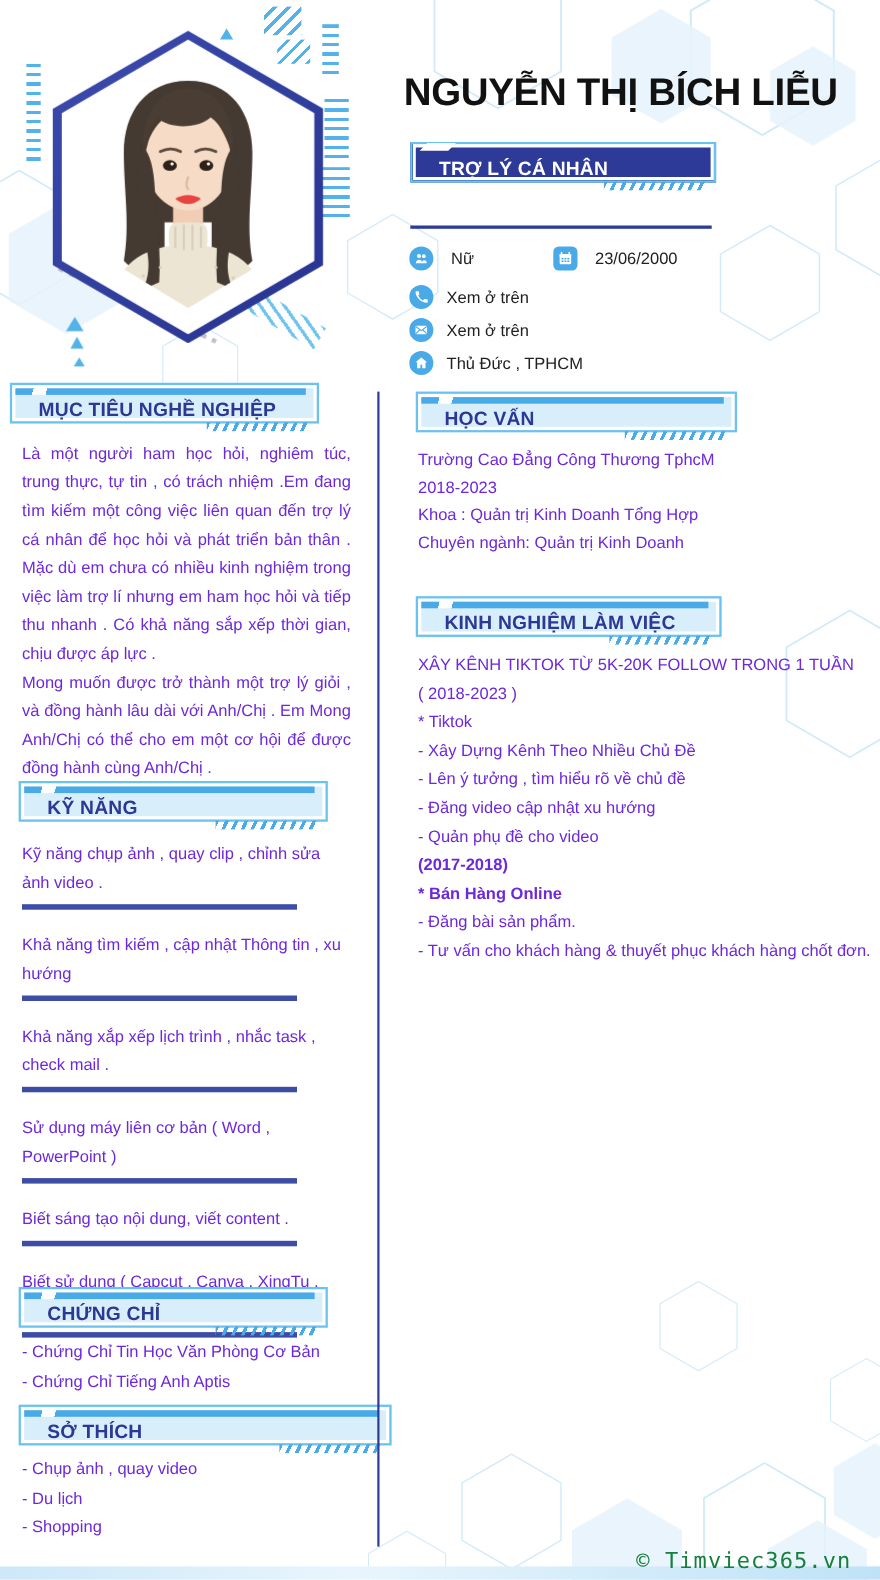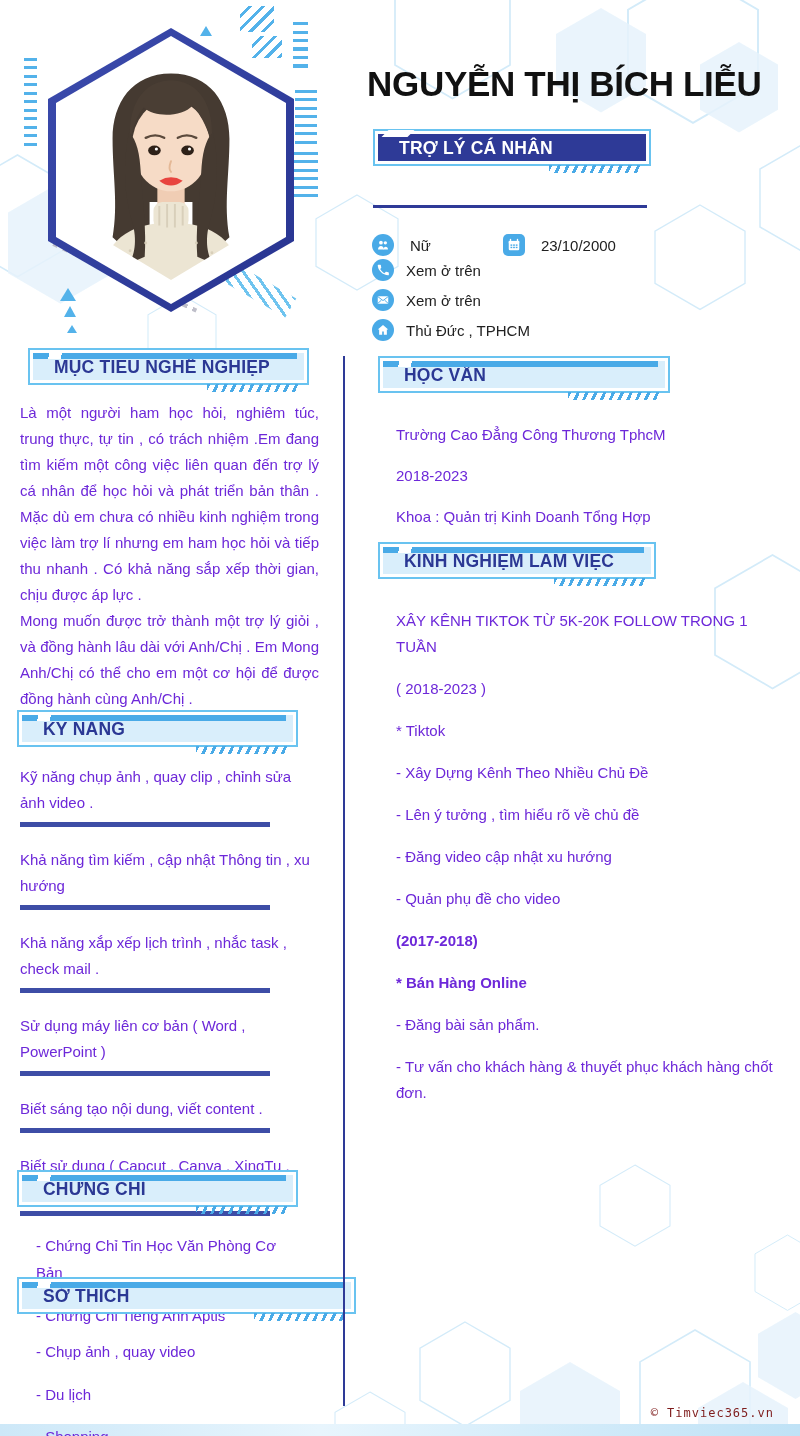--- a/index.html
+++ b/index.html
@@ -12,21 +12,21 @@
   .abs{position:absolute;}
   
   #bg-hex{position:absolute;left:0;top:0;pointer-events:none;}
   #bottom-band{position:absolute;left:0;bottom:0;width:800px;height:12px;
     background:linear-gradient(to right,#cde8f8,#e8f5fd 40%,#bfe2f6);}
   
   .banner{
     position:absolute;height:37px;box-sizing:border-box;
     background:#d9eefb;border:2px solid #69c3f0;
     box-shadow:inset 0 0 0 3px #ffffff;
-    display:flex;align-items:flex-start;padding:7px 0 0 24px;
+    display:flex;align-items:flex-end;padding:7px 0 0 24px;
     font-weight:bold;font-size:17.5px;letter-spacing:.2px;color:#2b3894;
   }
   .banner::before{
     content:"";position:absolute;top:3px;left:3px;right:10px;height:6px;
     background:linear-gradient(105deg,#49aae7 0 16px,#ffffff 16px 28px,#49aae7 28px 100%);
   }
   .banner::after{
     content:"";position:absolute;right:8px;bottom:-9px;width:92px;height:8px;
     background:repeating-linear-gradient(115deg,#49aae7 0 3px,transparent 3px 8px);
   }
@@ -53,28 +53,28 @@
   #name{left:367px;top:64px;width:428px;font-size:35px;font-weight:bold;color:#111;letter-spacing:-.3px;white-space:nowrap;}
   #line-under-banner{left:373px;top:205px;width:274px;height:3px;background:#2e3a97;}
   
   .info-row{position:absolute;left:372px;display:flex;align-items:center;gap:12px;height:22px;font-size:15px;}
   .ic{width:22px;height:22px;border-radius:50%;background:#49aae7;display:flex;align-items:center;justify-content:center;flex:0 0 22px;}
   .ic.square{border-radius:5px;}
   .ic svg{width:14px;height:14px;display:block;}
   
   .body-text{font-size:15px;line-height:26px;color:#6d28d9;}
   .just{text-align:justify;}
-  .lines p{margin:16px;}
+  .lines p{margin:0;}
   
   .skill{margin-bottom:20px;}
   .skill-bar{width:250px;height:5px;background:#3d4da6;margin-top:6px;}
   
   #divider{left:343px;top:356px;width:2px;height:1050px;background:#2e3a97;}
   
-  #watermark{right:26px;top:1406px;font-family:"DejaVu Sans Mono",monospace;font-size:12px;color:#7f1d1d;letter-spacing:1px;}
+  #watermark{right:26px;top:1406px;font-family:"DejaVu Sans Mono",monospace;font-size:20px;color:#15803d;letter-spacing:1px;}
   .bold{font-weight:bold;}
 </style>
 </head>
 <body>
 
 <svg id="bg-hex" width="800" height="1436">
   <g fill="none" stroke="#d3ebf9" stroke-width="1.5">
     <g transform="translate(395,-35) scale(1.15)">
         <polygon points="50,0 100,29 100,87 50,116 0,87 0,29"></polygon>
       </g>
@@ -189,21 +189,21 @@
 </div>
 
 <div id="name" class="abs">NGUYỄN THỊ BÍCH LIỄU</div>
 
 <div class="banner dark" style="left:373px;top:129px;width:278px;">
   <span>TRỢ LÝ CÁ NHÂN</span>
 </div>
 
 <div id="line-under-banner" class="abs"></div>
 
-<div class="info-row" style="top:234px;gap:16px;">
+<div class="info-row" style="top:224px;gap:16px;">
   <span class="ic">
     <svg viewBox="0 0 24 24" fill="#ffffff">
         <circle cx="8.5" cy="8" r="3.2"></circle>
         <circle cx="16" cy="8.3" r="2.9"></circle>
         <path d="M3.5 19.5c0-3.4 2.2-5.6 5-5.6s5 2.2 5 5.6z"></path>
         <path d="M12.6 19.5c.4-2.8 1.8-4.6 3.9-4.6 2.4 0 4 1.9 4 4.6z"></path>
       </svg>
   </span>
   <span>Nữ</span>
   <span class="ic square" style="margin-left:56px;">
@@ -214,21 +214,21 @@
         <g fill="#49aae7">
           <rect x="6" y="11" width="3" height="2.4"></rect>
           <rect x="10.5" y="11" width="3" height="2.4"></rect>
           <rect x="15" y="11" width="3" height="2.4"></rect>
           <rect x="6" y="15" width="3" height="2.4"></rect>
           <rect x="10.5" y="15" width="3" height="2.4"></rect>
           <rect x="15" y="15" width="3" height="2.4"></rect>
         </g>
       </svg>
   </span>
-  <span>23/10/2000</span>
+  <span>23/06/2000</span>
 </div>
 <div class="info-row" style="top:259px;">
   <span class="ic">
     <svg viewBox="0 0 24 24" fill="#ffffff">
         <path d="M7.6 10.6c1.5 2.9 3.9 5.3 6.8 6.8l2.1-2.1c.3-.3.7-.4 1-.2 1.1.4 2.3.6 3.5.6.6 0 1 .4 1 1v3.3c0 .6-.4 1-1 1C11.6 21 3 12.4 3 3.9c0-.6.4-1 1-1h3.4c.6 0 1 .4 1 1 0 1.2.2 2.4.6 3.5.1.3 0 .7-.2 1l-2.2 2.2z"></path>
       </svg>
   </span>
   <span>Xem ở trên</span>
 </div>
 <div class="info-row" style="top:289px;">
@@ -242,21 +242,21 @@
 </div>
 <div class="info-row" style="top:319px;">
   <span class="ic">
     <svg viewBox="0 0 24 24" fill="#ffffff">
         <path d="M12 3.5 3 11h2.4v9h5.2v-5.4h2.8V20h5.2v-9H21z"></path>
       </svg>
   </span>
   <span>Thủ Đức , TPHCM</span>
 </div>
 
-<div class="banner" style="left:28px;top:348px;width:281px;">
+<div class="banner" style="left:9px;top:348px;width:281px;">
   <span>MỤC TIÊU NGHỀ NGHIỆP</span>
 </div>
 <div class="abs body-text just" style="left:20px;top:400px;width:299px;">
   <p style="margin:0;">Là một người ham học hỏi, nghiêm túc, trung thực, tự tin , có trách nhiệm .Em đang tìm kiếm một công việc liên quan đến trợ lý cá nhân để học hỏi và phát triển bản thân . Mặc dù em chưa có nhiều kinh nghiệm trong việc làm trợ lí nhưng em ham học hỏi và tiếp thu nhanh . Có khả năng sắp xếp thời gian, chịu được áp lực .</p>
   <p style="margin:0;">Mong muốn được trở thành một trợ lý giỏi , và đồng hành lâu dài với Anh/Chị . Em Mong Anh/Chị có thể cho em một cơ hội để được đồng hành cùng Anh/Chị .</p>
 </div>
 
 <div class="banner" style="left:17px;top:710px;width:281px;">
   <span>KỸ NĂNG</span>
 </div>
@@ -304,20 +304,21 @@
   <p>- Shopping</p>
 </div>
 
 <div class="banner" style="left:378px;top:356px;width:292px;">
   <span>HỌC VẤN</span>
 </div>
 <div class="abs body-text lines" style="left:380px;top:406px;width:412px;line-height:25px;">
   <p>Trường Cao Đẳng Công Thương TphcM</p>
   <p>2018-2023</p>
   <p>Khoa : Quản trị Kinh Doanh Tổng Hợp</p>
+  <p>Chuyên ngành: Quản trị Kinh Doanh</p>
 </div>
 
 <div class="banner" style="left:378px;top:542px;width:278px;">
   <span>KINH NGHIỆM LÀM VIỆC</span>
 </div>
 <div class="abs body-text lines" style="left:380px;top:592px;width:414px;">
   <p>XÂY KÊNH TIKTOK TỪ 5K-20K FOLLOW TRONG 1 TUẦN</p>
   <p>( 2018-2023 )</p>
   <p>* Tiktok</p>
   <p>- Xây Dựng Kênh Theo Nhiều Chủ Đề</p>

